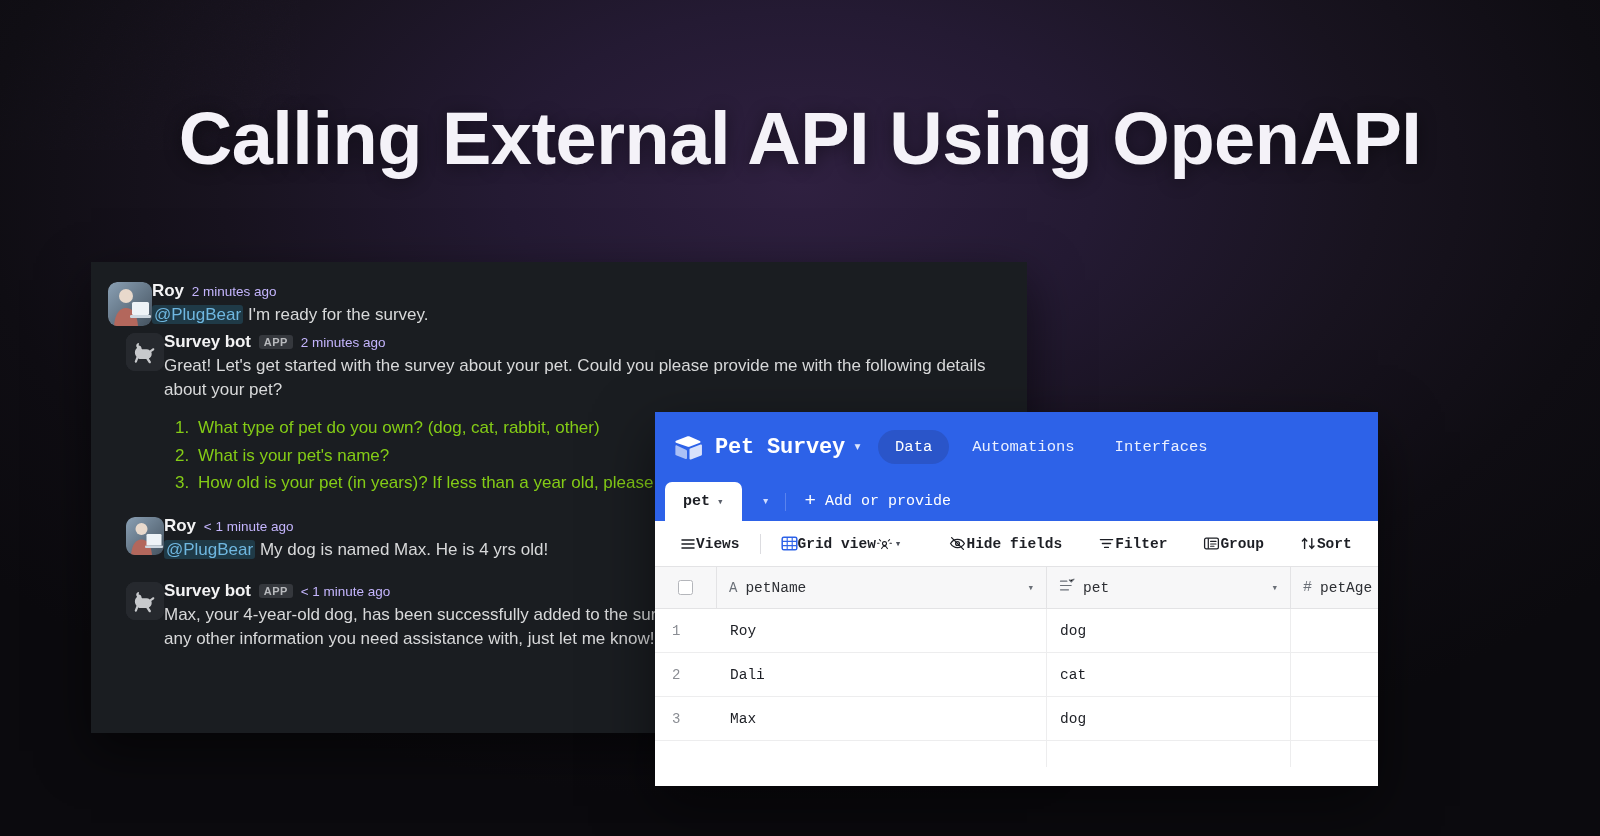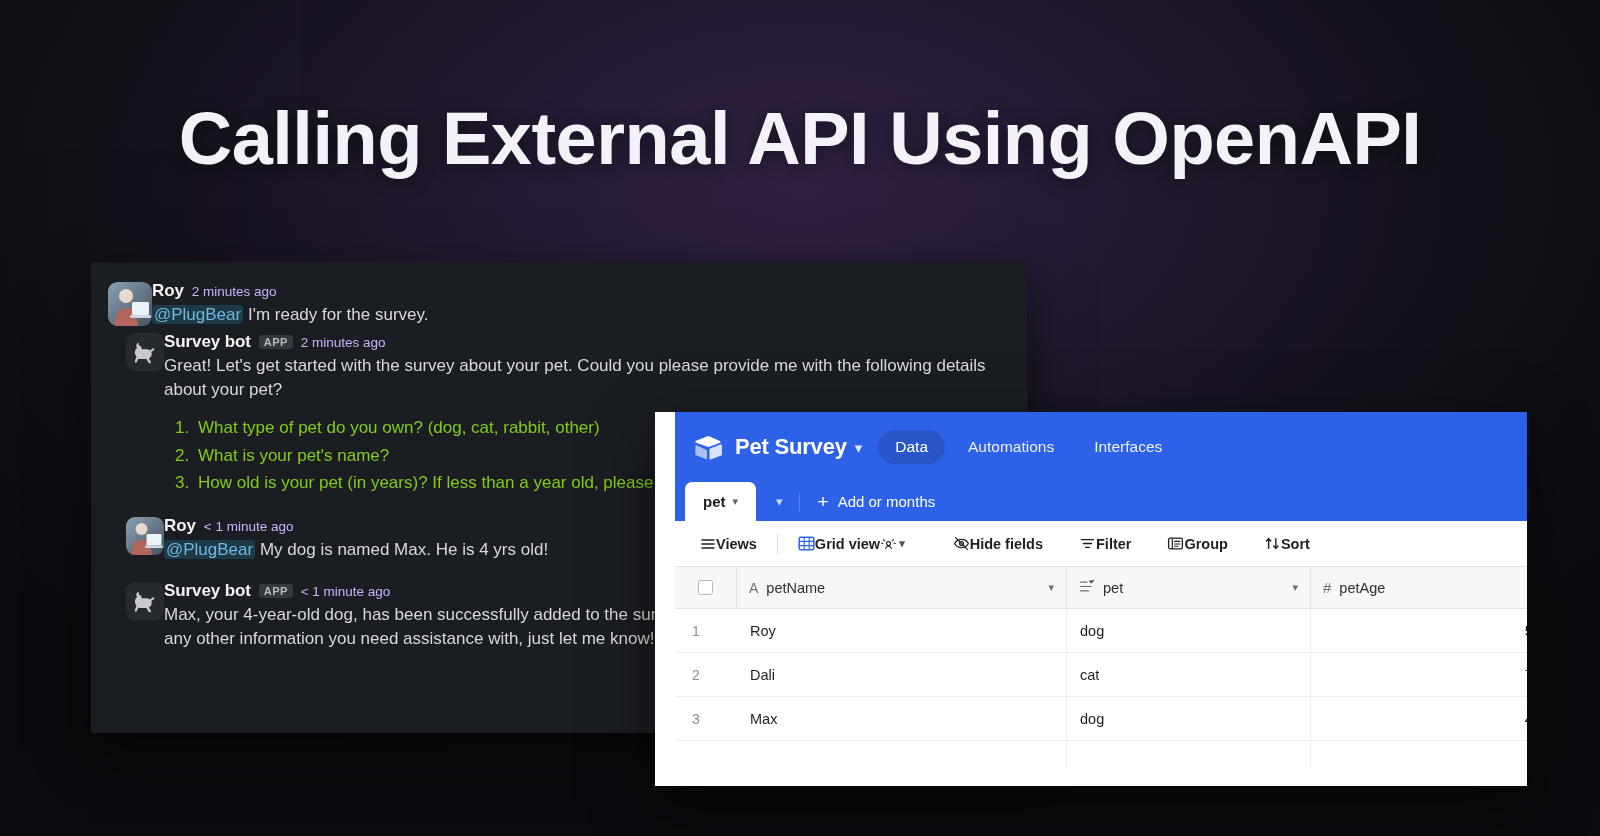--- a/index.html
+++ b/index.html
@@ -129,27 +129,26 @@
   .replies-label { font-size: 14px; color: #9a9b9e; }
   .replies-line { flex: 1 1 auto; height: 1px; background: #36393d; }
 
   .thread { padding-left: 18px; }
 
   
   #airtable {
     position: absolute;
     left: 655px;
     top: 412px;
-    width: 872px;
+    width: 723px;
     height: 374px;
     background: #fff;
     overflow: hidden;
     box-shadow: 0 20px 55px rgba(0,0,0,.5);
-    font-family: Liberation Sans, sans-serif;
-    padding-left: 20px;
+    font-family: Liberation Mono, monospace;
   }
 
   .at-topbar {
     height: 70px;
     background: #2d62e8;
     display: flex;
     align-items: center;
     padding: 0 0 0 18px;
     gap: 0;
   }
@@ -451,21 +450,21 @@
     <div class="at-tabbar">
       <div class="at-tab">
         <span>pet</span>
         <span class="caret">▾</span>
       </div>
       <div class="at-tabbar-rest">
         <span class="at-tb-caret">▾</span>
         <span class="at-tb-sep"></span>
         <div class="at-add">
           <span class="at-plus">+</span>
-          <span>Add or months</span>
+          <span>Add or provide</span>
         </div>
       </div>
     </div>
 
     <div class="at-toolbar">
 
       <div class="tb-item">
         <span class="tb-icon">
           <svg width="16" height="16" viewBox="0 0 16 16">
               <g stroke="#1d1f25" stroke-width="1.5" stroke-linecap="round">

